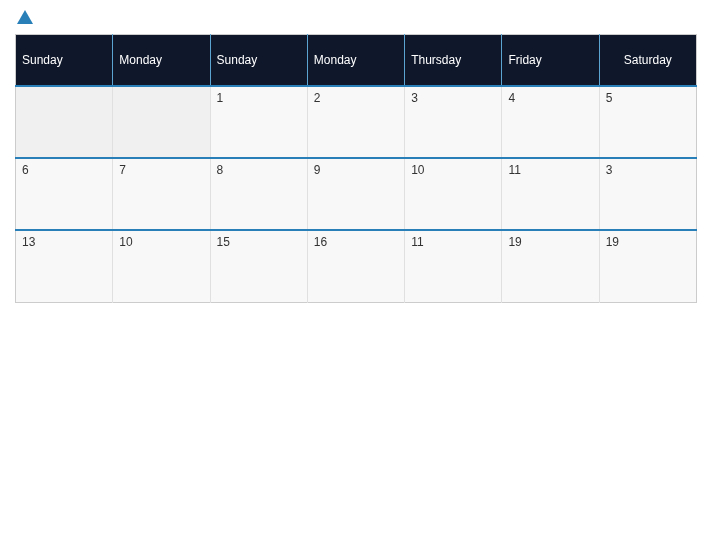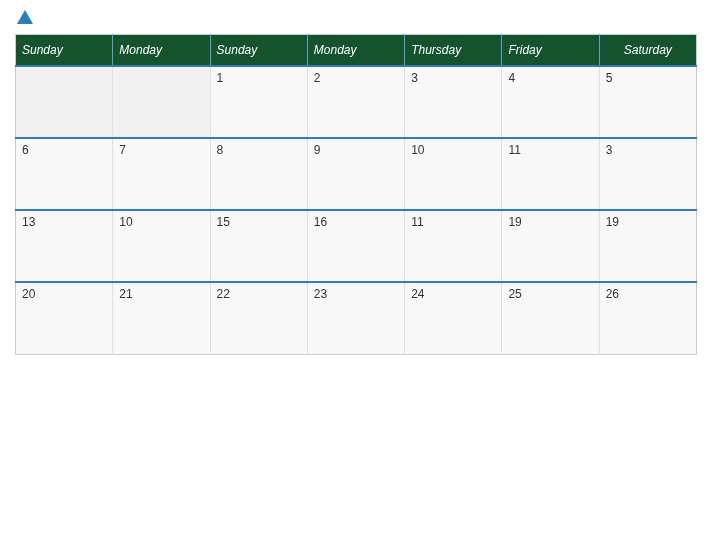--- a/index.html
+++ b/index.html
@@ -57,28 +57,27 @@
       min-width: 60px;
       text-align: right;
     }
     
     .calendar {
       width: 100%;
       border-collapse: collapse;
       border: 1px solid #ccc;
     }
     .calendar thead tr th {
-      background: #14532d;
+      background: #0f172a;
       color: #fff;
       font-size: 12px;
       font-weight: normal;
-      padding: 8px 6px;
+      padding: 18px 6px;
       text-align: left;
       border-right: 1px solid #5ba3d0;
-      font-style: italic;
     }
     .calendar thead tr th:last-child {
       border-right: none;
       text-align: center;
     }
     .calendar tbody tr {
       border-top: 2px solid #2980b9;
     }
     .calendar tbody tr td {
       vertical-align: top;
@@ -154,24 +153,15 @@
         </tr>
         <tr>
           <td><span class="day-num">13</span></td>
           <td><span class="day-num">10</span></td>
           <td><span class="day-num">15</span></td>
           <td><span class="day-num">16</span></td>
           <td><span class="day-num">11</span></td>
           <td><span class="day-num">19</span></td>
           <td><span class="day-num">19</span></td>
         </tr>
-        <tr>
-          <td><span class="day-num">20</span></td>
-          <td><span class="day-num">21</span></td>
-          <td><span class="day-num">22</span></td>
-          <td><span class="day-num">23</span></td>
-          <td><span class="day-num">24</span></td>
-          <td><span class="day-num">25</span></td>
-          <td><span class="day-num">26</span></td>
-        </tr>
       </tbody>
   </table>
 </div>
 
 </body></html>

